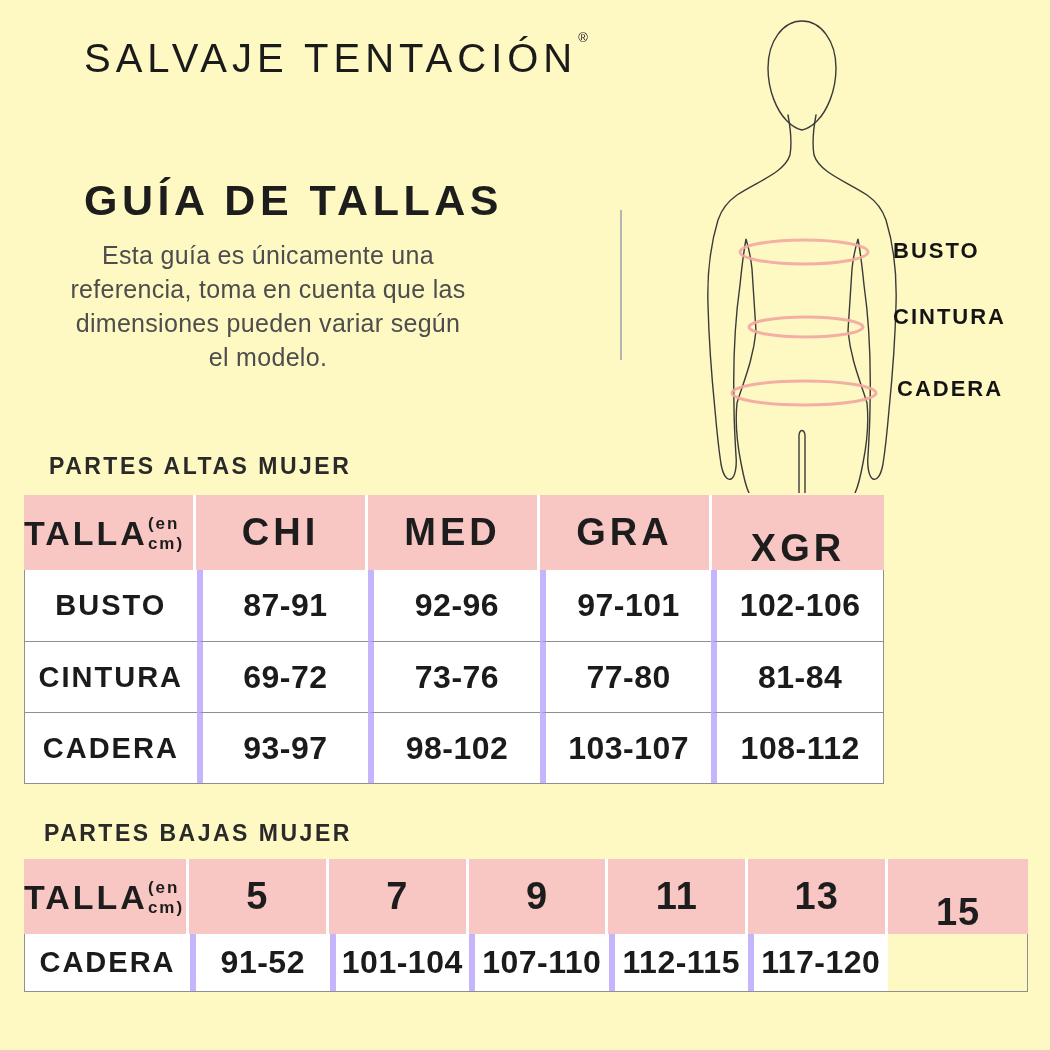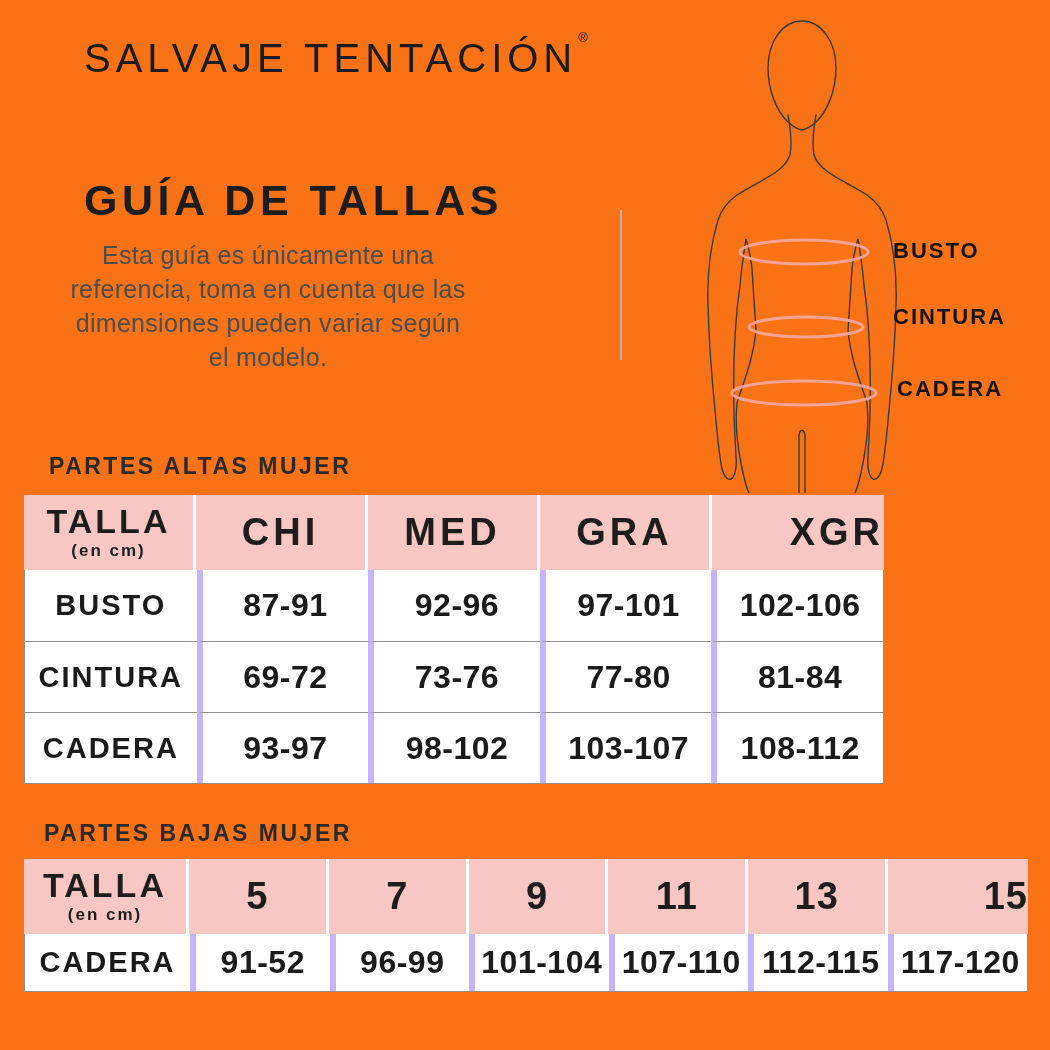--- a/index.html
+++ b/index.html
@@ -1,19 +1,19 @@
 <!DOCTYPE html>
 <html><head>
 <meta charset="utf-8">
 <style>
   * { margin:0; padding:0; box-sizing:border-box; }
   html,body { background:#ffffff; }
   .page {
     position:relative; width:1050px; height:1050px; overflow:hidden;
-    background:#f97316; color:#1d1d1d;
+    background:#fef9c3; color:#1d1d1d;
     font-family:"Liberation Sans", sans-serif;
   }
 
   
   .brand { position:absolute; left:84px; top:36px; font-size:40px; font-weight:500;
            letter-spacing:5px; color:#1b1b1b; white-space:nowrap; }
   .brand sup { font-size:13px; letter-spacing:0; position:relative; top:-16px; left:1px; }
 
   
   .title { position:absolute; left:84px; top:176px; font-size:43px; font-weight:800;
@@ -38,21 +38,21 @@
   .section-title.bottoms { left:44px; top:820px; }
 
   
   .size-table { position:absolute; }
   .size-table.t1 { left:24px; top:495px; width:860px; }
   .size-table.t2 { left:24px; top:859px; width:1004px; }
 
   .thead { display:grid; }
   .t1 .thead { grid-template-columns:repeat(5,1fr); }
   .t2 .thead { grid-template-columns:165px repeat(6,1fr); }
-  .hcell { background:#f9c7c3; height:75px; display:flex; flex-direction:column;
+  .hcell { background:#f9c7c3; height:75px; display:flex; 
            align-items:center; justify-content:center; border-right:3px solid #fefefe; }
   .hcell:last-child { border-right:none;align-items:flex-end; }
   .hcell .size { font-size:38px; font-weight:700; letter-spacing:4px; color:#1d1d1d; }
   .t2 .hcell .size { letter-spacing:1px; }
   .talla { font-size:34px; font-weight:700; letter-spacing:3px; line-height:1; color:#1d1d1d; }
   .unit  { font-size:17px; font-weight:700; letter-spacing:2px; margin-top:3px; color:#1d1d1d; }
 
   .tbody { display:grid; border:1px solid #8f8f8f; border-top:none; }
   .t1 .tbody { grid-template-columns:repeat(5,1fr); }
   .t2 .tbody { grid-template-columns:165px repeat(6,1fr); }
@@ -198,23 +198,20 @@
         </div>
     </div>
     <div class="tbody">
       <div class="bcell">
           <span class="rlabel">CADERA</span>
         </div>
       <div class="bcell">
           <span class="rvalue">91-52</span>
         </div>
       <div class="bcell">
-          <span class="rvalue">96-99</span>
-        </div>
-      <div class="bcell">
           <span class="rvalue">101-104</span>
         </div>
       <div class="bcell">
           <span class="rvalue">107-110</span>
         </div>
       <div class="bcell">
           <span class="rvalue">112-115</span>
         </div>
       <div class="bcell">
           <span class="rvalue">117-120</span>

